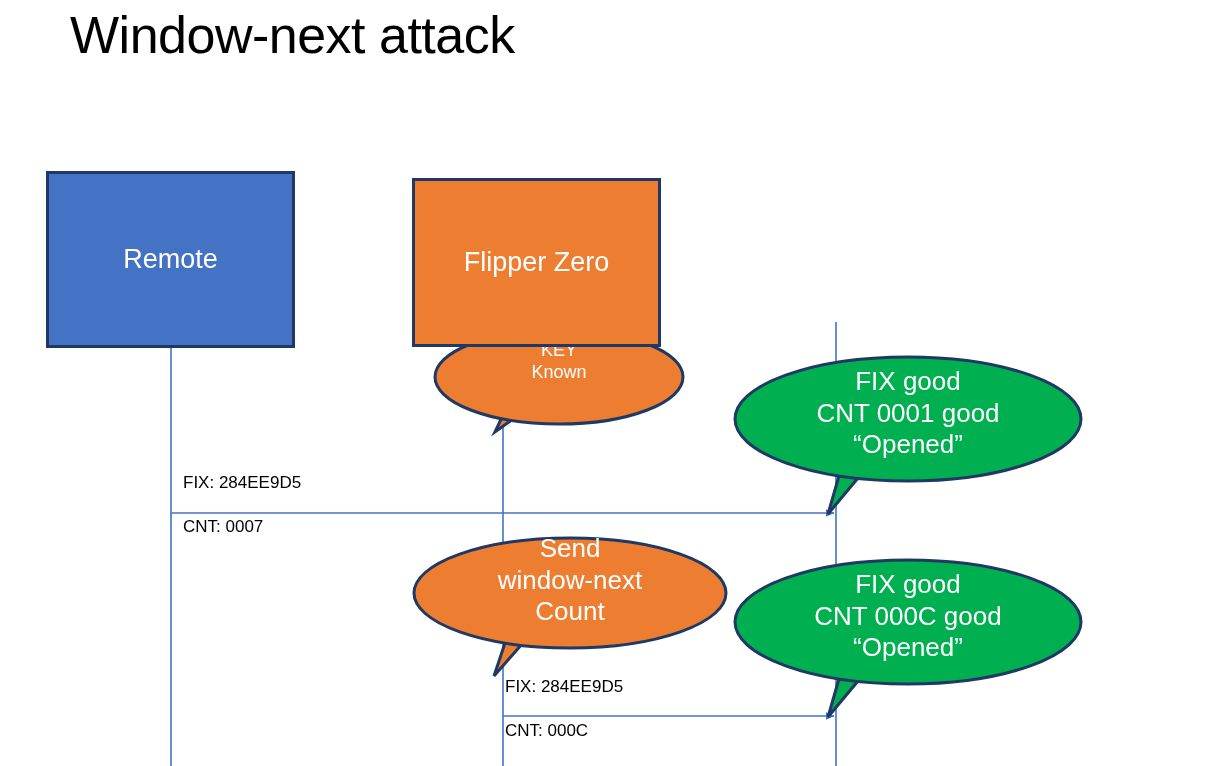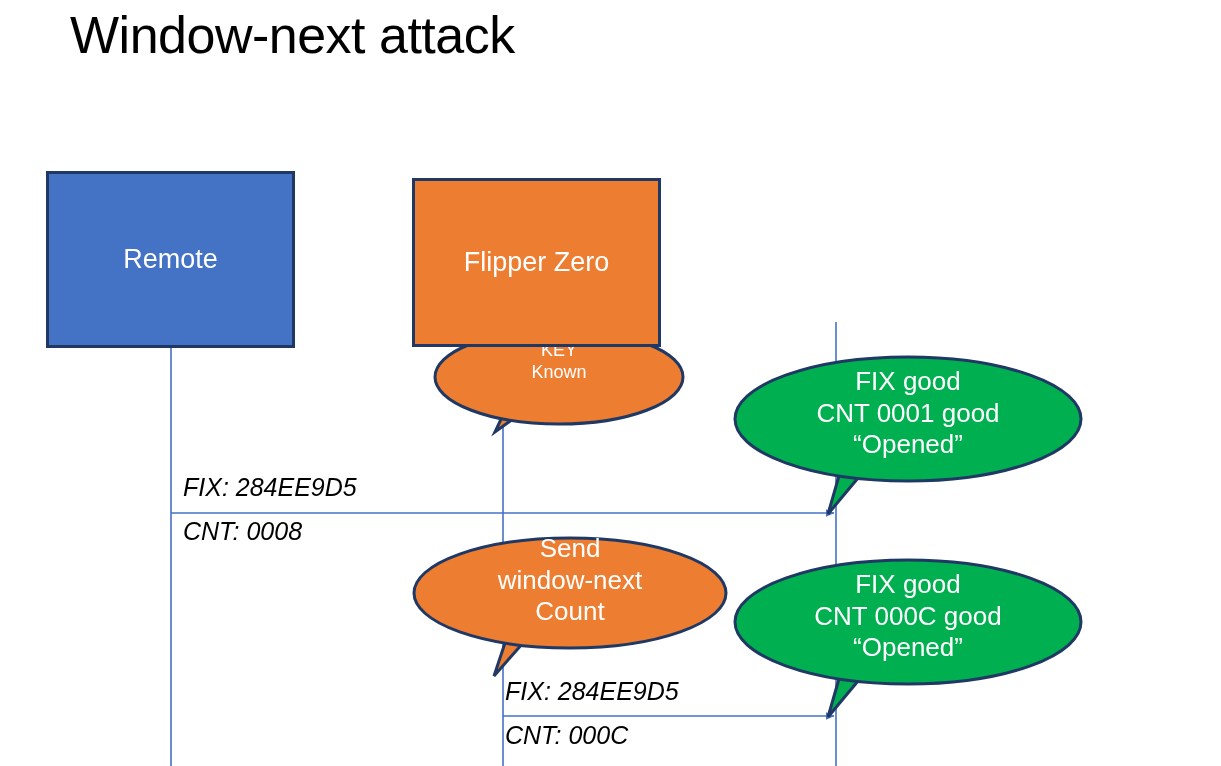--- a/index.html
+++ b/index.html
@@ -84,25 +84,24 @@
   }
   #callout-recv2-text {
     left: 735px; top: 569px; width: 346px;
     font-size: 26px;
   }
 
   
   .msg-label {
     position: absolute;
     color: #000000;
-    font-size: 25px;
+    font-size: 17px;
     font-weight: 400;
     white-space: nowrap;
     line-height: 1.1;
-    font-style: italic;
   }
   #msg1-fix { left: 183px; top: 474px; }
   #msg1-cnt { left: 183px; top: 518px; }
   #msg2-fix { left: 505px; top: 678px; }
   #msg2-cnt { left: 505px; top: 722px; }
 </style>
 </head>
 <body>
 
 <div id="slide">
@@ -159,18 +158,18 @@
   <div class="actor-box" id="actor-remote" style="background:#4472C4">
     <span class="actor-label">Remote</span>
   </div>
 
   <div class="actor-box" id="actor-flipper" style="background:#ED7D31">
     <span class="actor-label">Flipper Zero</span>
   </div>
 
 
   <div class="msg-label" id="msg1-fix">FIX: 284EE9D5</div>
-  <div class="msg-label" id="msg1-cnt">CNT: 0008</div>
+  <div class="msg-label" id="msg1-cnt">CNT: 0007</div>
 
   <div class="msg-label" id="msg2-fix">FIX: 284EE9D5</div>
   <div class="msg-label" id="msg2-cnt">CNT: 000C</div>
 
 </div>
 
 </body></html>

